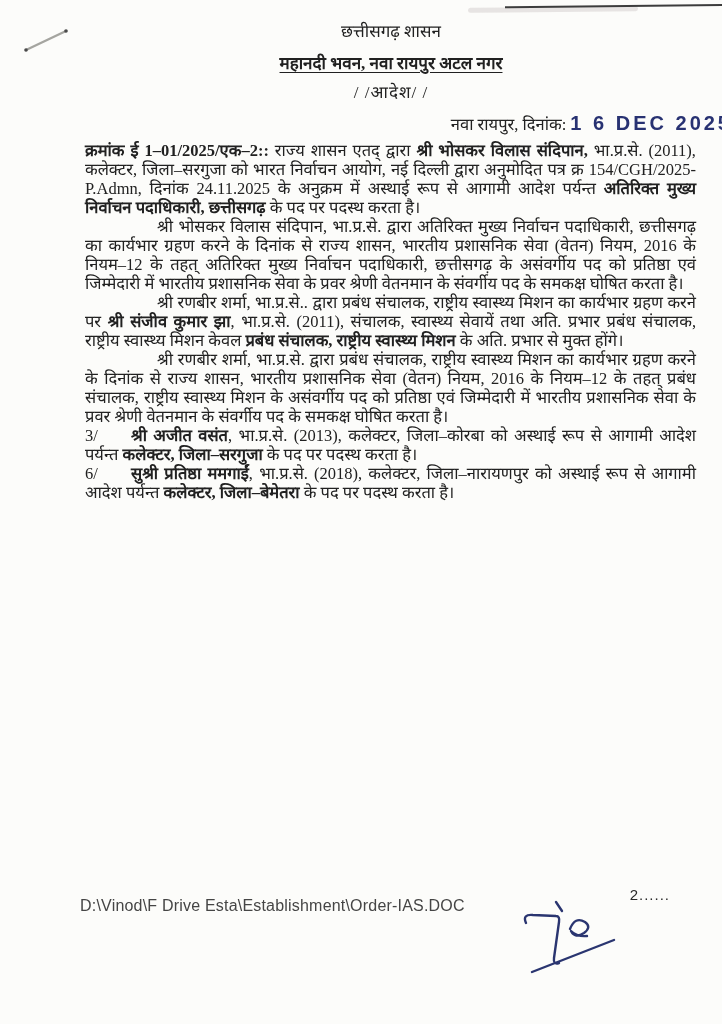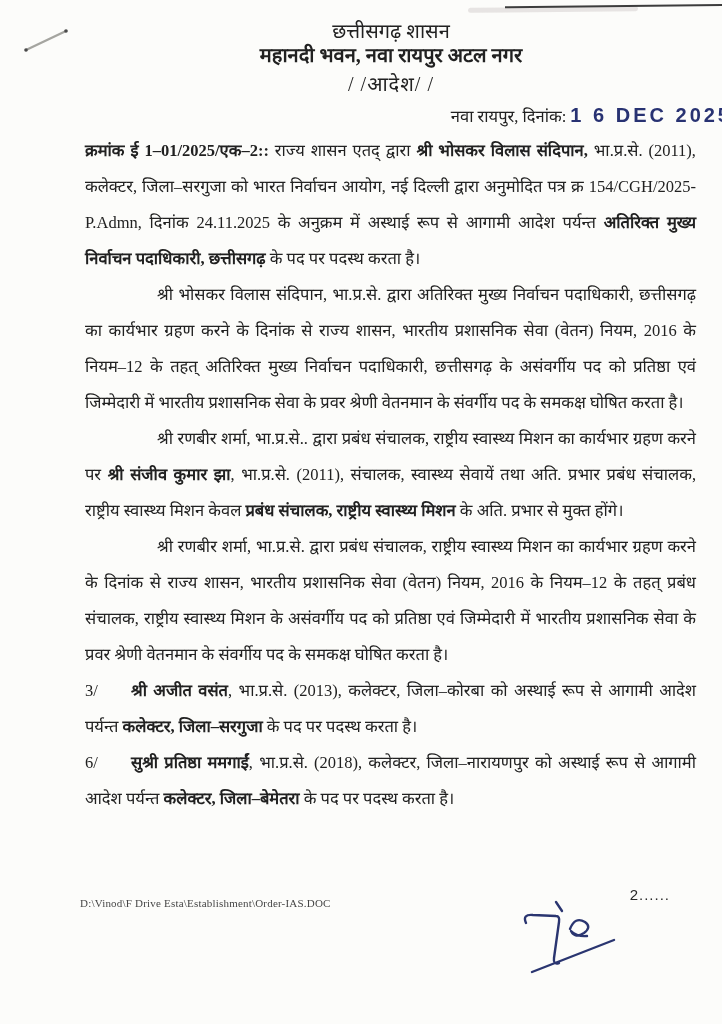--- a/index.html
+++ b/index.html
@@ -20,27 +20,28 @@
   }
   .artifact-smudge{
     position:absolute;left:468px;top:7px;width:170px;height:5px;
     background:rgba(160,145,145,0.22);border-radius:3px;transform:rotate(-0.6deg);
   }
   .pencil-mark{position:absolute;left:18px;top:20px;}
   
   .doc-header{
     margin:20px 25px 0 85px;
     text-align:center;
-    font-size:20px;line-height:23px;
+    font-size:17px;line-height:23px;
   }
   .doc-header .line{margin:0;}
   .doc-header .address{
     font-weight:bold;
+    text-decoration:underline;
     text-underline-offset:3px;
-    margin-top:1px;
+    margin-top:9px;
   }
   .doc-header .order-heading{margin-top:6px;letter-spacing:1px;}
   
   .dateline{
     margin:8px 0 0 85px;
     padding-right:0;
     text-align:right;
     font-size:16.5px;
     white-space:nowrap;
   }
@@ -49,37 +50,37 @@
     font-weight:bold;
     font-size:20px;
     letter-spacing:3px;
     color:#283272;
     margin-right:-10px; 
   }
   
   .order-body{
     margin:6px 26px 0 85px;
     font-size:16.5px;
-    line-height:36px;
+    line-height:19px;
     text-align:justify;
   }
   .order-body p{margin:0;}
   .order-body p.indent{text-indent:72px;}
   .para-num{display:inline-block;width:46px;font-weight:normal;}
   .bold{font-weight:bold;}
   
   .page-number{
     position:absolute;right:52px;top:886px;
     font-size:15px;font-family:"Liberation Sans","DejaVu Sans",sans-serif;
     letter-spacing:1px;color:#2a2a2a;
   }
   .file-path{
     position:absolute;left:80px;top:897px;
-    font-size:11px;
-    font-family:Liberation Serif, serif;
+    font-size:16px;
+    font-family:Liberation Sans, sans-serif;
     color:#454545;letter-spacing:0.2px;
   }
   .signature{position:absolute;left:518px;top:896px;}
 </style>
 </head>
 <body>
 
 <div class="page">
 
   <div class="artifact-smudge"></div>

